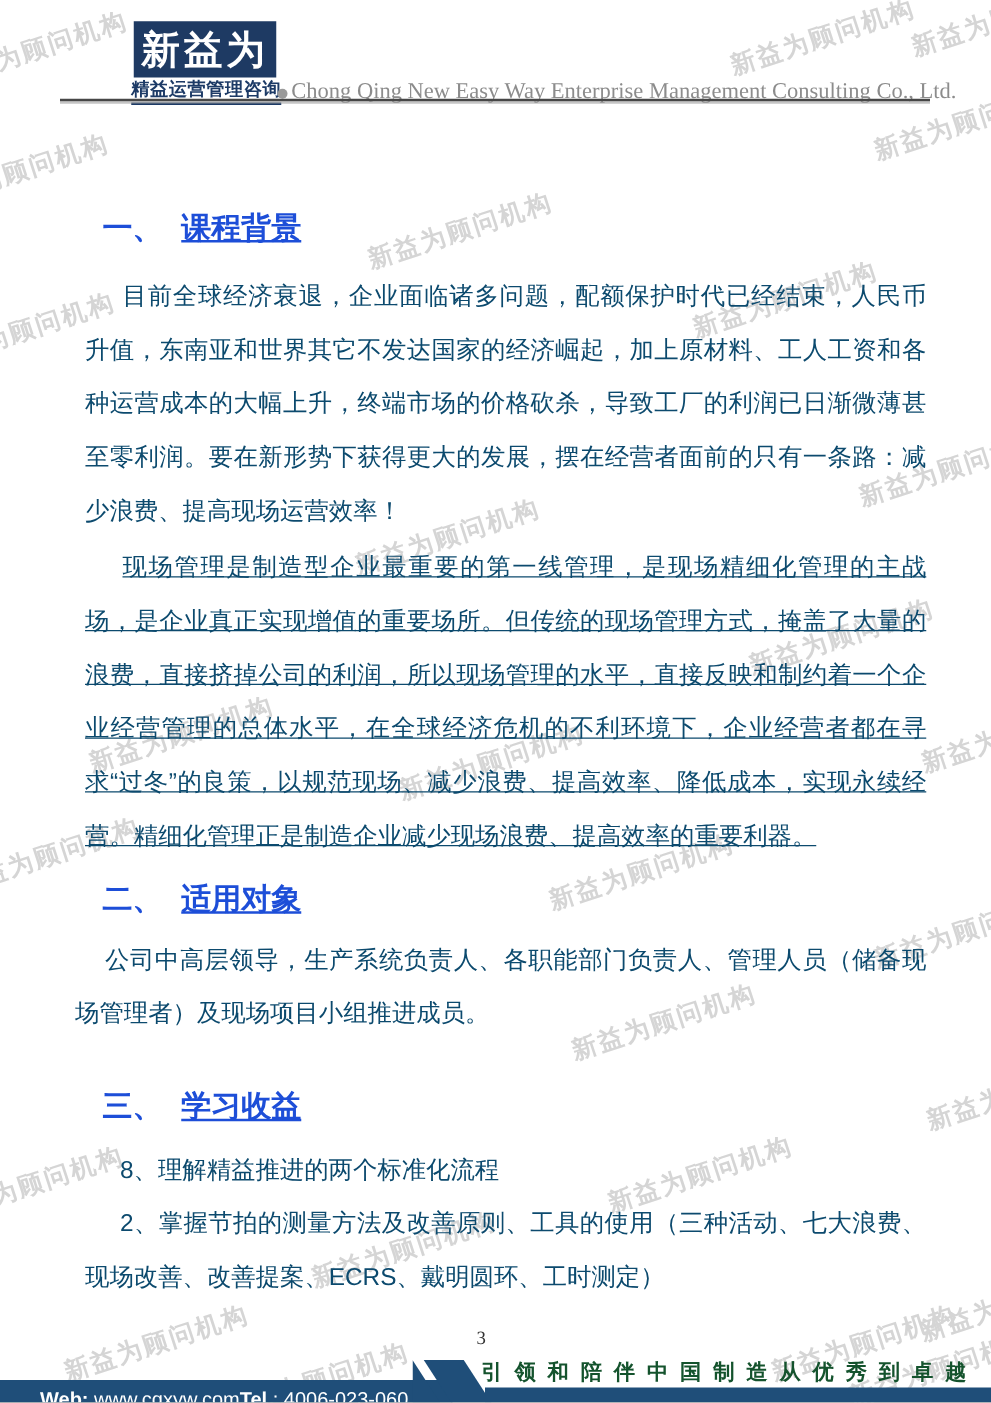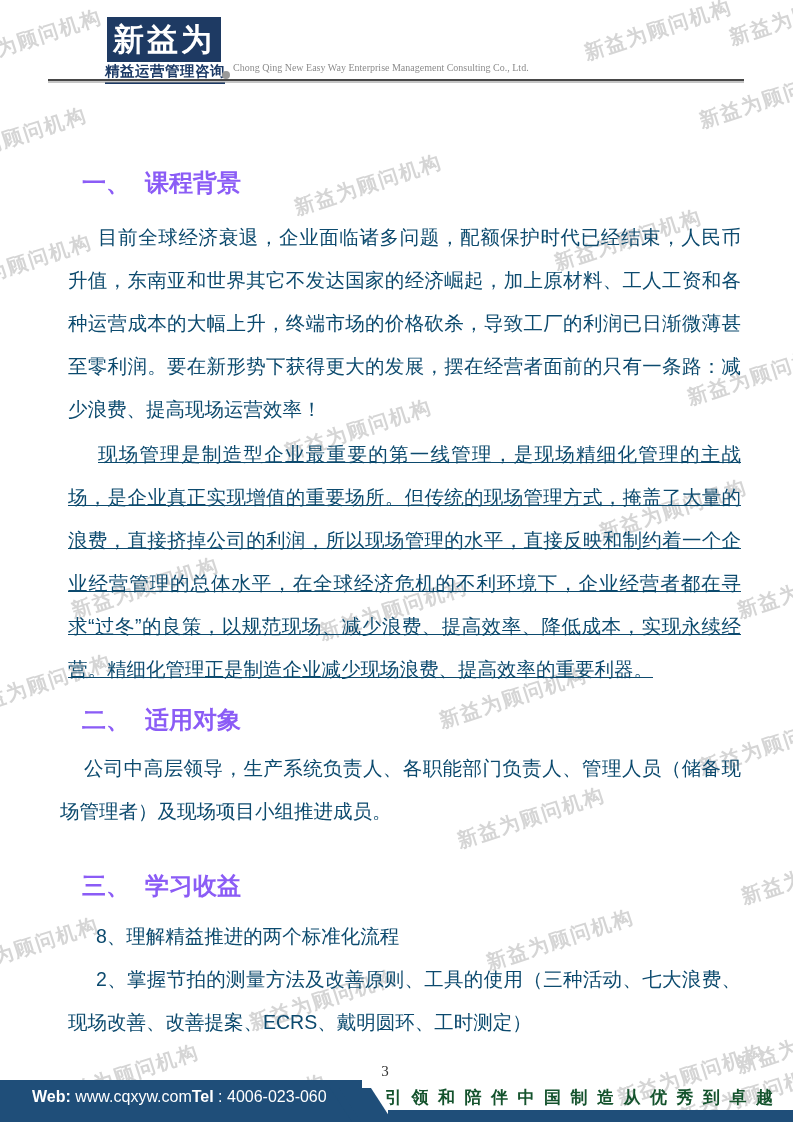--- a/index.html
+++ b/index.html
@@ -25,51 +25,51 @@
   .logo-tagline{
     position:absolute;left:105px;top:62px;font-size:14.5px;font-weight:bold;
     color:#1c3a66;border-bottom:2px solid #1c3a66;padding-bottom:1px;letter-spacing:0.5px;
   }
   .logo-dot{position:absolute;left:222px;top:71px;width:8px;height:8px;border-radius:50%;background:#9a9a9a;}
   .company-cn{
     position:absolute;left:258px;top:31px;font-size:23px;font-weight:bold;color:#000;
     letter-spacing:1px;white-space:nowrap;
   }
   .company-en{
-    position:absolute;left:233px;top:62px;font-size:10px;color:#8c8c8c;
+    position:absolute;left:233px;top:62px;font-size:18px;color:#8c8c8c;
     font-family:"Liberation Serif","DejaVu Serif",serif;white-space:nowrap;
   }
   .header-rule{
     position:absolute;left:48px;right:49px;top:79px;height:0;
     border-top:2px solid #474747;box-shadow:0 2px 0 rgba(150,150,150,.55);
   }
   
   .content{position:relative;z-index:1;}
-  .sec-head{margin:0 0 0 82px;color:#8b5cf6;font-size:24px;font-weight:bold;line-height:34px;}
+  .sec-head{margin:0 0 0 82px;color:#1d4ed8;font-size:24px;font-weight:bold;line-height:34px;text-decoration:underline;}
   .sec-num{display:inline-block;width:63px;}
   .sec-head.h1{margin-top:66px;}
   .sec-head.h2{margin-top:12px;}
   .sec-head.h3{margin-top:36px;}
   p.body{
     margin:0 52px 0 68px;text-indent:30px;font-size:19.5px;line-height:43px;
     color:#0c4a6e;text-align:justify;
   }
   p.body.p1{margin-top:16px;}
   p.body.p2{margin-top:2px;text-decoration:underline;}
   p.body.p3{margin:10px 52px 0 60px;text-indent:24px;}
   p.body.list{margin-top:12px;text-indent:28px;}
   p.body.list2{margin-top:0;text-indent:28px;}
   
   .page-number{
     position:absolute;left:373px;bottom:42px;width:24px;text-align:center;
     font-size:15px;color:#333;z-index:1;
     font-family:"Liberation Serif","DejaVu Serif",serif;
   }
   .footer-bar{
-    position:absolute;left:0;bottom:0;width:330px;height:42px;background:#1f4e79;
+    position:absolute;left:0;bottom:0;width:330px;height:18px;background:#1f4e79;
     color:#fff;font-size:16px;line-height:34px;padding-left:32px;z-index:2;
     white-space:nowrap;
   }
   .footer-bar .b{font-weight:bold;}
   .footer-decor{position:absolute;left:330px;bottom:0;width:463px;height:34px;z-index:2;}
   .footer-slogan{
     position:absolute;left:385px;bottom:13px;z-index:3;color:#14532d;
     font-weight:bold;font-size:17px;letter-spacing:9.5px;white-space:nowrap;
   }
 </style>

